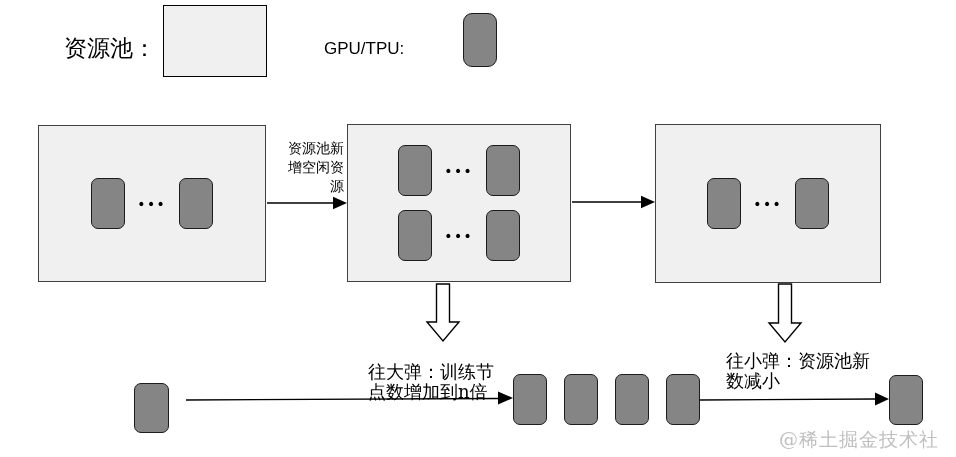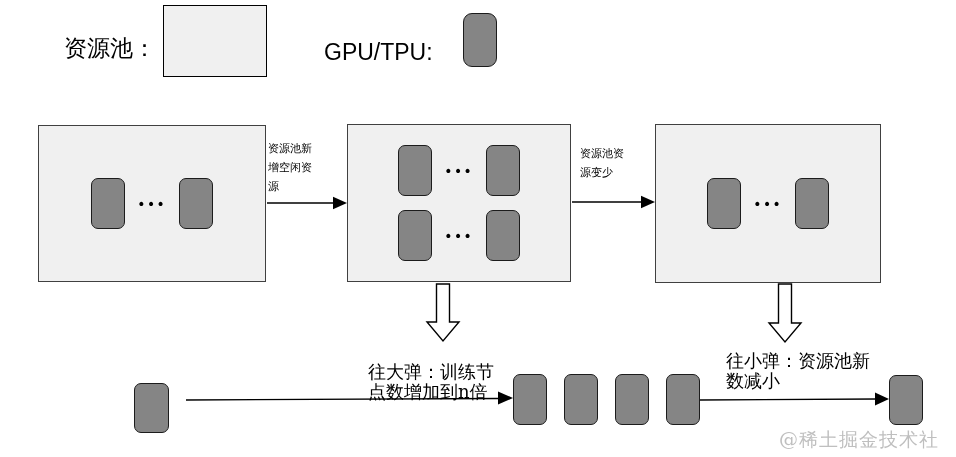--- a/index.html
+++ b/index.html
@@ -7,36 +7,36 @@
     position:relative;width:956px;height:457px;background:#ffffff;overflow:hidden;
     font-family:"DejaVu Serif","Liberation Serif",serif;color:#000;
   }
   .cn{font-family:"DejaVu Serif","Liberation Serif",serif;}
   .en{font-family:"Liberation Sans",sans-serif;}
 
   
   .legend-pool-label{position:absolute;left:64px;top:33px;font-size:23px;}
   .legend-pool-box{position:absolute;left:163px;top:5px;width:102px;height:70px;
     background:#f0f0f0;border:1.5px solid #000;}
-  .legend-gpu-label{position:absolute;left:324px;top:39px;font-size:23px;}
+  .legend-gpu-label{position:absolute;left:324px;top:39px;font-size:17px;}
   .gpu{background:#858585;border:1.6px solid #1c1c1c;border-radius:7px;box-sizing:border-box;}
   .legend-gpu{position:absolute;left:463px;top:13px;width:34px;height:54px;border-radius:9px;}
 
   
   .pool{position:absolute;background:#f0f0f0;border:1.2px solid #404040;box-sizing:border-box;
     display:flex;flex-direction:column;justify-content:center;align-items:center;gap:14px;}
   .pool1{left:38px;top:125px;width:228px;height:157px;}
   .pool2{left:347px;top:124px;width:224px;height:158px;}
   .pool3{left:655px;top:124px;width:226px;height:159px;}
   .gpu-row{display:flex;align-items:center;gap:11px;}
   .gpu-row .gpu{width:34px;height:51px;}
   .dots{font-size:22px;font-weight:bold;letter-spacing:2px;line-height:1;padding:0 2px;}
 
   
-  .arrow-label{position:absolute;font-size:11px;line-height:19px;white-space:pre-line;}
+  .arrow-label{position:absolute;font-size:14px;line-height:19px;white-space:pre-line;text-align:right;}
   .label-grow{left:268px;top:139px;width:76px;}
   .label-shrink{left:580px;top:144px;width:82px;}
 
   
   .scale-label{position:absolute;font-size:18px;line-height:20px;white-space:pre-line;}
   .scale-up{left:368px;top:362px;width:148px;}
   .scale-down{left:726px;top:351px;width:164px;}
 
   
   .gpu-single{position:absolute;left:134px;top:383px;width:35px;height:50px;}
@@ -86,22 +86,20 @@
     <div class="gpu-row">
       <div class="gpu"></div>
       <div class="dots cn">···</div>
       <div class="gpu"></div>
     </div>
   </div>
 
   <div class="arrow-label label-grow cn">资源池新
 增空闲资
 源</div>
-  <div class="arrow-label label-shrink cn">资源池资
-源变少</div>
 
   <div class="scale-label scale-up cn">往大弹：训练节
 点数增加到n倍</div>
   <div class="scale-label scale-down cn">往小弹：资源池新
 数减小</div>
 
   <div class="gpu gpu-single"></div>
   <div class="gpu-strip">
     <div class="gpu"></div>
     <div class="gpu"></div>

